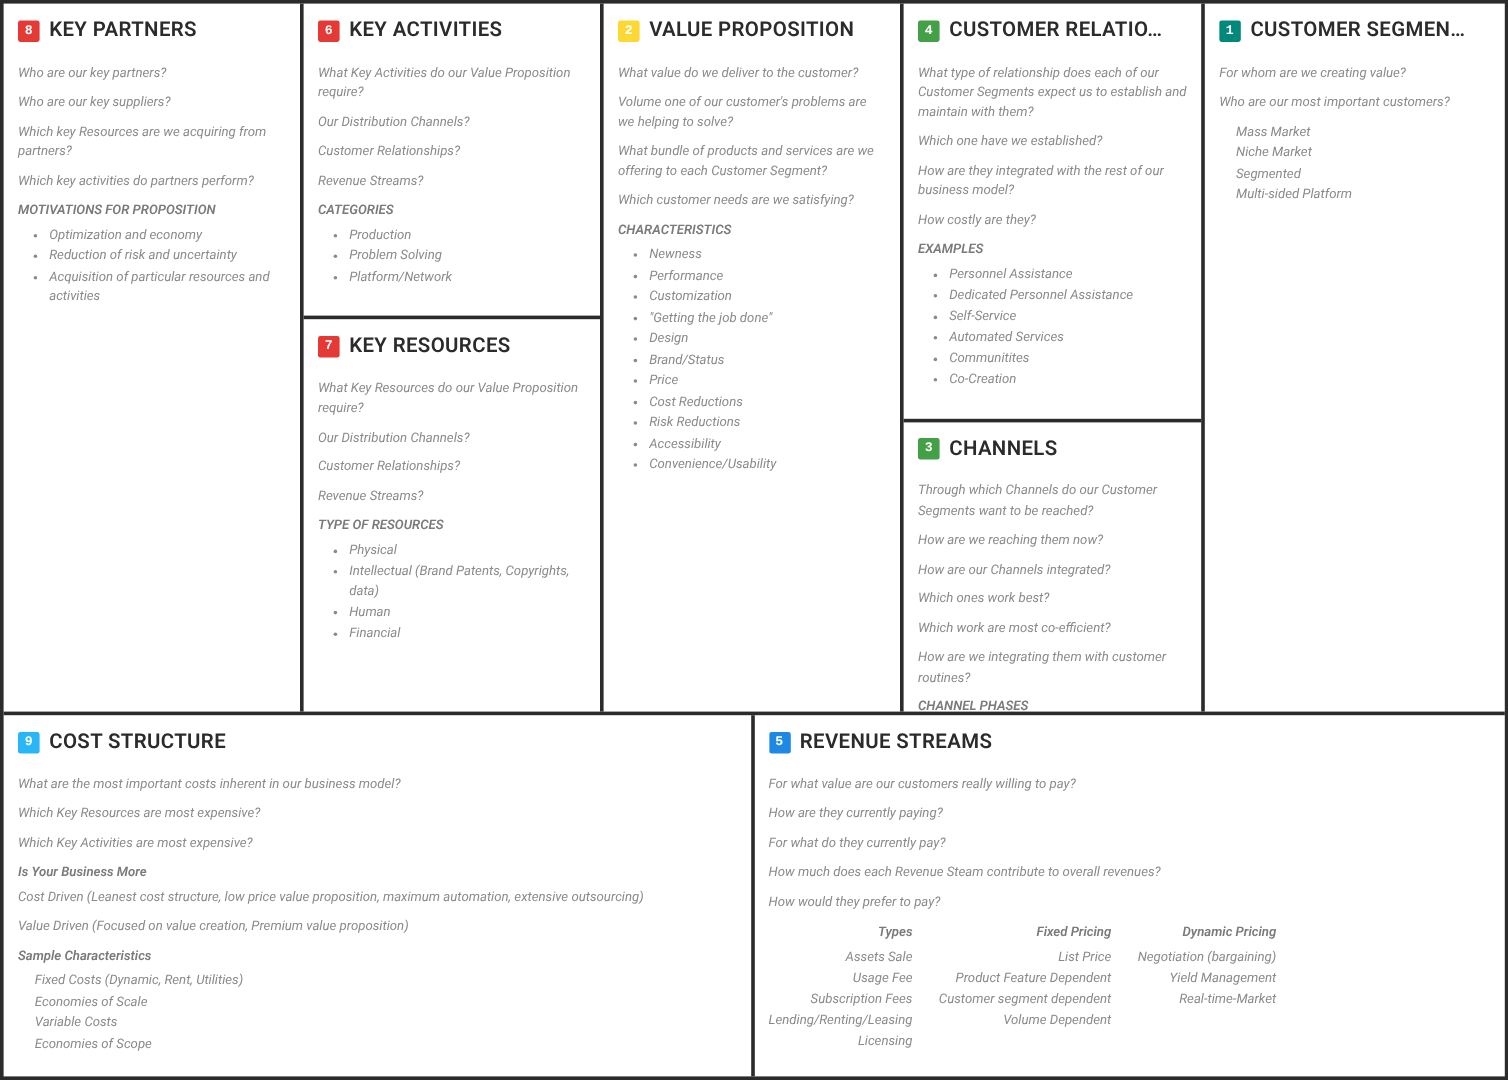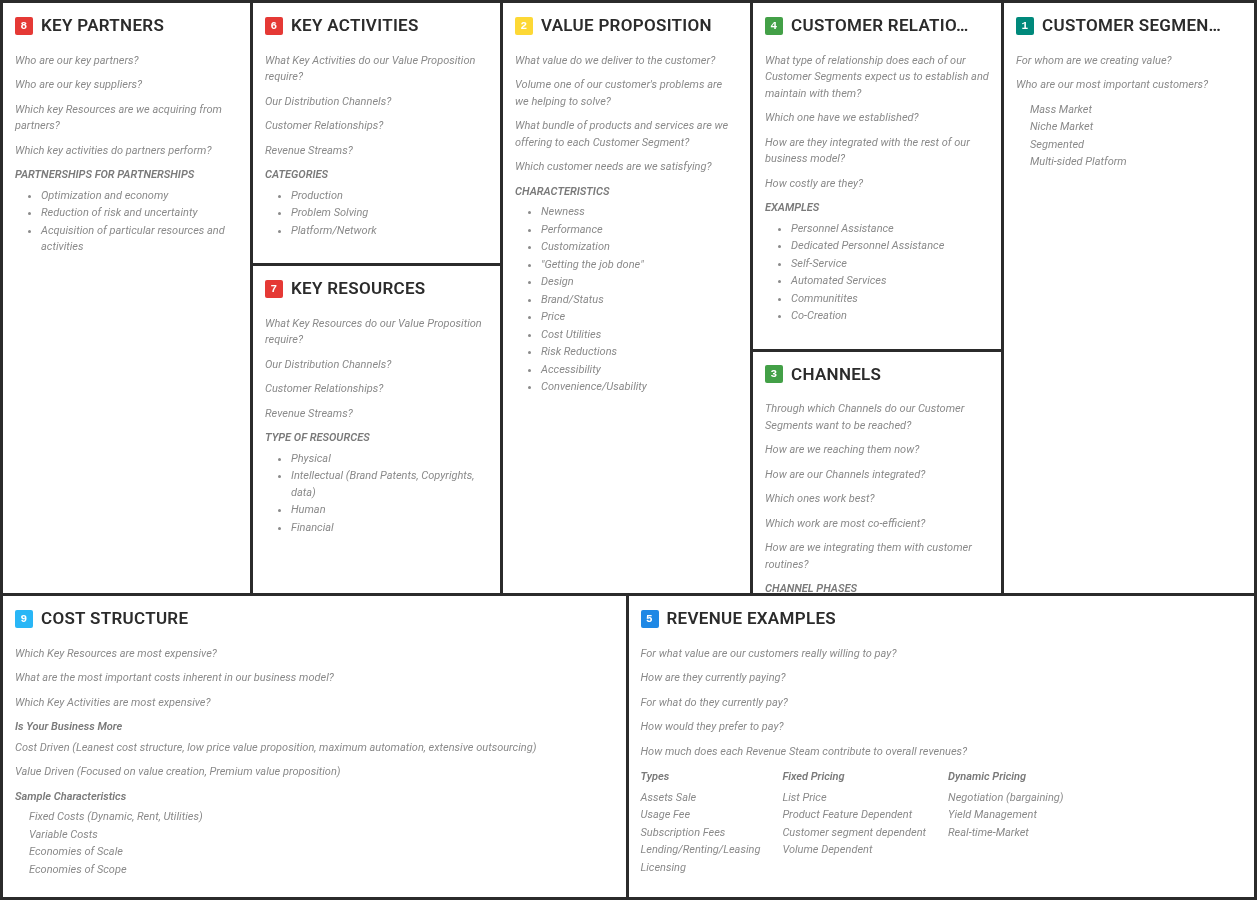--- a/index.html
+++ b/index.html
@@ -95,21 +95,21 @@
     margin: 2px 0 6px 0;
   }
   ul.items li { font-style: italic; margin: 1px 0; }
   .plain-lines { padding-left: 14px; }
   .plain-lines div { font-style: italic; margin: 1px 0; }
   .cols3 {
     display: flex;
     gap: 22px;
     margin-top: 8px;
   }
-  .cols3 .c { min-width: 0; }
+  .cols3 .c { min-width: 0; text-align: right; }
   .cols3 .c .hdr {
     font-style: italic;
     font-weight: 600;
     color: #7a7a7a;
     margin-bottom: 4px;
   }
   .cols3 .c div { font-style: italic; margin: 1px 0; color:#8a8a8a; }
 </style>
 </head>
 <body>
@@ -123,21 +123,21 @@
           <span class="num red">8</span>
           <span>KEY PARTNERS</span>
         </div>
         <div class="body">
           <div>
               <div class="q">Who are our key partners?</div>
               <div class="q">Who are our key suppliers?</div>
               <div class="q">Which key Resources are we acquiring from partners?</div>
               <div class="q">Which key activities do partners perform?</div>
             </div>
-          <div class="sub">PARTNERSHIPS FOR PARTNERSHIPS</div>
+          <div class="sub">MOTIVATIONS FOR PROPOSITION</div>
           <ul class="items">
               <li>Optimization and economy</li>
               <li>Reduction of risk and uncertainty</li>
               <li>Acquisition of particular resources and activities</li>
             </ul>
         </div>
       </div>
     </div>
 
     <div class="col col-mid1">
@@ -199,21 +199,21 @@
             </div>
           <div class="sub">CHARACTERISTICS</div>
           <ul class="items">
               <li>Newness</li>
               <li>Performance</li>
               <li>Customization</li>
               <li>"Getting the job done"</li>
               <li>Design</li>
               <li>Brand/Status</li>
               <li>Price</li>
-              <li>Cost Utilities</li>
+              <li>Cost Reductions</li>
               <li>Risk Reductions</li>
               <li>Accessibility</li>
               <li>Convenience/Usability</li>
             </ul>
         </div>
       </div>
     </div>
 
     <div class="col col-mid3">
       <div class="cell half-top">
@@ -284,51 +284,51 @@
 
   <div class="bottom-row">
 
     <div class="cell bottom-left">
       <div class="title">
         <span class="num light">9</span>
         <span>COST STRUCTURE</span>
       </div>
       <div class="body">
         <div>
+            <div class="q">What are the most important costs inherent in our business model?</div>
             <div class="q">Which Key Resources are most expensive?</div>
-            <div class="q">What are the most important costs inherent in our business model?</div>
             <div class="q">Which Key Activities are most expensive?</div>
           </div>
         <div class="sub" style="text-transform:none">Is Your Business More</div>
         <div>
             <div class="q">Cost Driven (Leanest cost structure, low price value proposition, maximum automation, extensive outsourcing)</div>
             <div class="q">Value Driven (Focused on value creation, Premium value proposition)</div>
           </div>
         <div class="sub" style="text-transform:none">Sample Characteristics</div>
         <div class="plain-lines">
             <div>Fixed Costs (Dynamic, Rent, Utilities)</div>
+            <div>Economies of Scale</div>
             <div>Variable Costs</div>
-            <div>Economies of Scale</div>
             <div>Economies of Scope</div>
           </div>
       </div>
     </div>
 
     <div class="cell bottom-right">
       <div class="title">
         <span class="num blue">5</span>
-        <span>REVENUE EXAMPLES</span>
+        <span>REVENUE STREAMS</span>
       </div>
       <div class="body">
         <div>
             <div class="q">For what value are our customers really willing to pay?</div>
             <div class="q">How are they currently paying?</div>
             <div class="q">For what do they currently pay?</div>
+            <div class="q">How much does each Revenue Steam contribute to overall revenues?</div>
             <div class="q">How would they prefer to pay?</div>
-            <div class="q">How much does each Revenue Steam contribute to overall revenues?</div>
           </div>
         <div class="cols3" id="rev-cols">
             <div class="c">
               <div class="hdr">Types</div>
               <div>Assets Sale</div>
               <div>Usage Fee</div>
               <div>Subscription Fees</div>
               <div>Lending/Renting/Leasing</div>
               <div>Licensing</div>
             </div>

